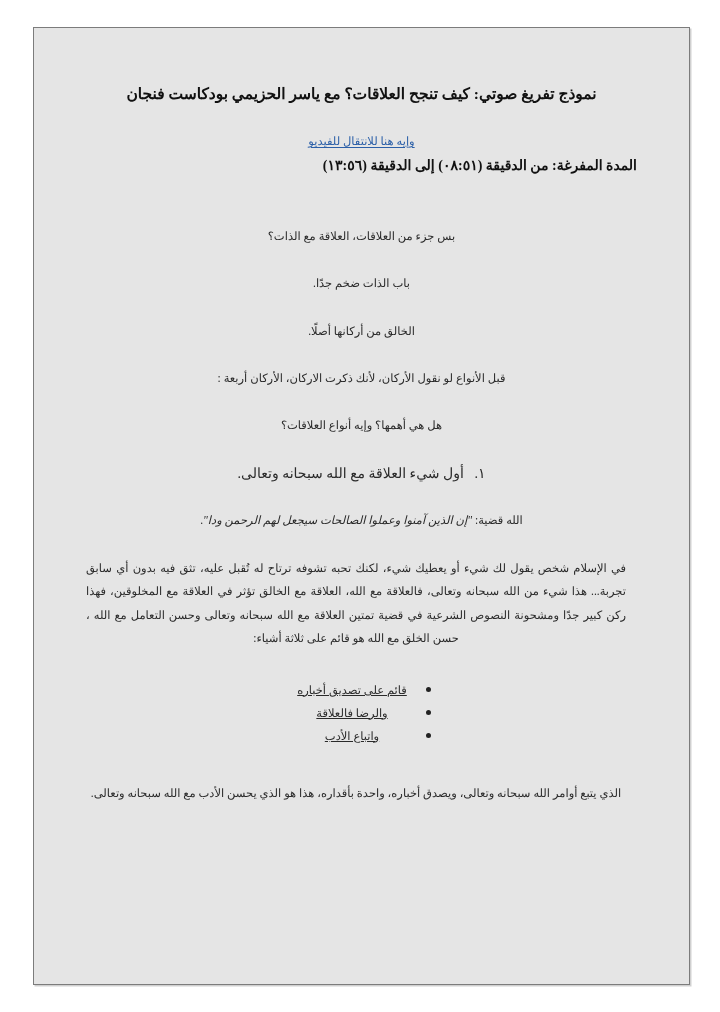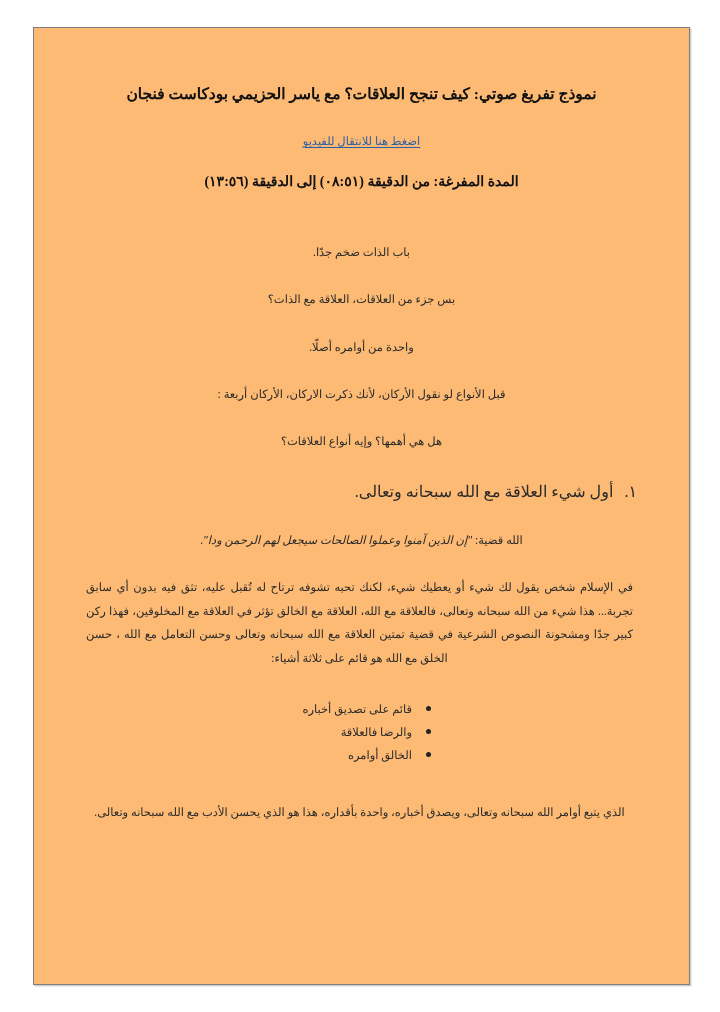--- a/index.html
+++ b/index.html
@@ -23,21 +23,21 @@
   }
 
   
   .page-sheet {
     position: absolute;
     left: 33px;
     top: 27px;
     width: 657px;
     height: 958px;
     box-sizing: border-box;
-    background: #fdba74;
+    background: #e5e5e5;
     border: 1.3px solid #7c7c7c;
     box-shadow: 1.5px 1.5px 0 rgba(120,120,120,0.35);
   }
 
   .page-inner {
     position: absolute;
     left: 52px;
     right: 52px;
     top: 40px;
     bottom: 20px;
@@ -61,65 +61,63 @@
   }
   .video-link {
     font-size: 11.5px;
     color: #2b5fa8;
     text-decoration: underline;
     text-underline-offset: 2px;
     cursor: pointer;
   }
 
   .duration-line {
-    text-align: center;
     font-size: 14px;
     font-weight: bold;
-    margin-top: 24px;
+    margin-top: 8px;
     color: #111111;
   }
 
   .body-block {
     margin-top: 52px;
   }
 
   .para {
     font-size: 11.5px;
     line-height: 1.75;
     margin: 0 0 27px 0;
     text-align: center;
     color: #2a2a2a;
   }
 
   .para.justified {
     text-align: justify;
     text-align-last: center;
-    margin: 0 4px 22px 0;
+    margin: 0 11px 22px 0;
     line-height: 2.05;
   }
 
   .para.quote {
     text-align: center;
     margin-bottom: 26px;
   }
   .quote-text {
     font-style: italic;
   }
 
   .numbered-list {
     list-style: none;
     margin: 0 0 24px 0;
     padding: 0;
     text-align: center;
   }
   .numbered-list li {
-    font-size: 16px;
+    font-size: 14px;
     line-height: 1.75;
     color: #2a2a2a;
-    text-align: right;
   }
   .num-marker {
     margin-left: 7px;
   }
 
   .bullet-list {
     margin: 28px 0 34px 0;
     padding: 0;
     list-style: none;
     text-align: center;
@@ -138,49 +136,50 @@
     vertical-align: middle;
     margin-right: 0;
     margin-left: 14px;
     position: relative;
     top: -2px;
   }
 
   .bullet-line-inner {
     display: inline-block;
     min-width: 120px;
-    text-align: right;
+    text-align: center;
+    text-decoration: underline;
   }
 
   .closing-para {
     margin-top: 26px;
   }
 </style>
 </head>
 <body>
 
 <div class="page-canvas">
   <div class="page-sheet">
     <div class="page-inner">
 
       <h1 class="doc-title">نموذج تفريغ صوتي: كيف تنجح العلاقات؟ مع ياسر الحزيمي بودكاست فنجان</h1>
 
       <div class="video-link-row">
-        <a class="video-link">اضغط هنا للانتقال للفيديو</a>
+        <a class="video-link">وإيه هنا للانتقال للفيديو</a>
       </div>
 
       <div class="duration-line">المدة المفرغة: من الدقيقة (٠٨:٥١) إلى الدقيقة (١٣:٥٦)</div>
 
       <div class="body-block">
 
+        <p class="para">بس جزء من العلاقات، العلاقة مع الذات؟</p>
+
         <p class="para">باب الذات ضخم جدًا.</p>
 
-        <p class="para">بس جزء من العلاقات، العلاقة مع الذات؟</p>
-
-        <p class="para">واحدة من أوامره أصلًا.</p>
+        <p class="para">الخالق من أركانها أصلًا.</p>
 
         <p class="para">قبل الأنواع لو نقول الأركان، لأنك ذكرت الاركان، الأركان أربعة :</p>
 
         <p class="para">هل هي أهمها؟ وإيه أنواع العلاقات؟</p>
 
         <ol class="numbered-list">
           <li>
             <span class="num-marker">١.</span>
             <span>أول شيء العلاقة مع الله سبحانه وتعالى.</span>
           </li>
@@ -193,21 +192,21 @@
         <p class="para justified">في الإسلام شخص يقول لك شيء أو يعطيك شيء، لكنك تحبه تشوفه ترتاح له تُقبل عليه، تثق فيه بدون أي سابق تجربة... هذا شيء من الله سبحانه وتعالى، فالعلاقة مع الله، العلاقة مع الخالق تؤثر في العلاقة مع المخلوقين، فهذا ركن كبير جدًا ومشحونة النصوص الشرعية في قضية تمتين العلاقة مع الله سبحانه وتعالى وحسن التعامل مع الله ، حسن الخلق مع الله هو قائم على ثلاثة أشياء:</p>
 
         <ul class="bullet-list">
           <li>
             <span class="bullet-dot"></span><span class="bullet-line-inner">قائم على تصديق أخباره</span>
           </li>
           <li>
             <span class="bullet-dot"></span><span class="bullet-line-inner">والرضا فالعلاقة</span>
           </li>
           <li>
-            <span class="bullet-dot"></span><span class="bullet-line-inner">الخالق أوامره</span>
+            <span class="bullet-dot"></span><span class="bullet-line-inner">واتباع الأدب</span>
           </li>
         </ul>
 
         <p class="para justified closing-para">الذي يتبع أوامر الله سبحانه وتعالى، ويصدق أخباره، واحدة بأقداره، هذا هو الذي يحسن الأدب مع الله سبحانه وتعالى.</p>
 
       </div>
     </div>
   </div>
 </div>
 

